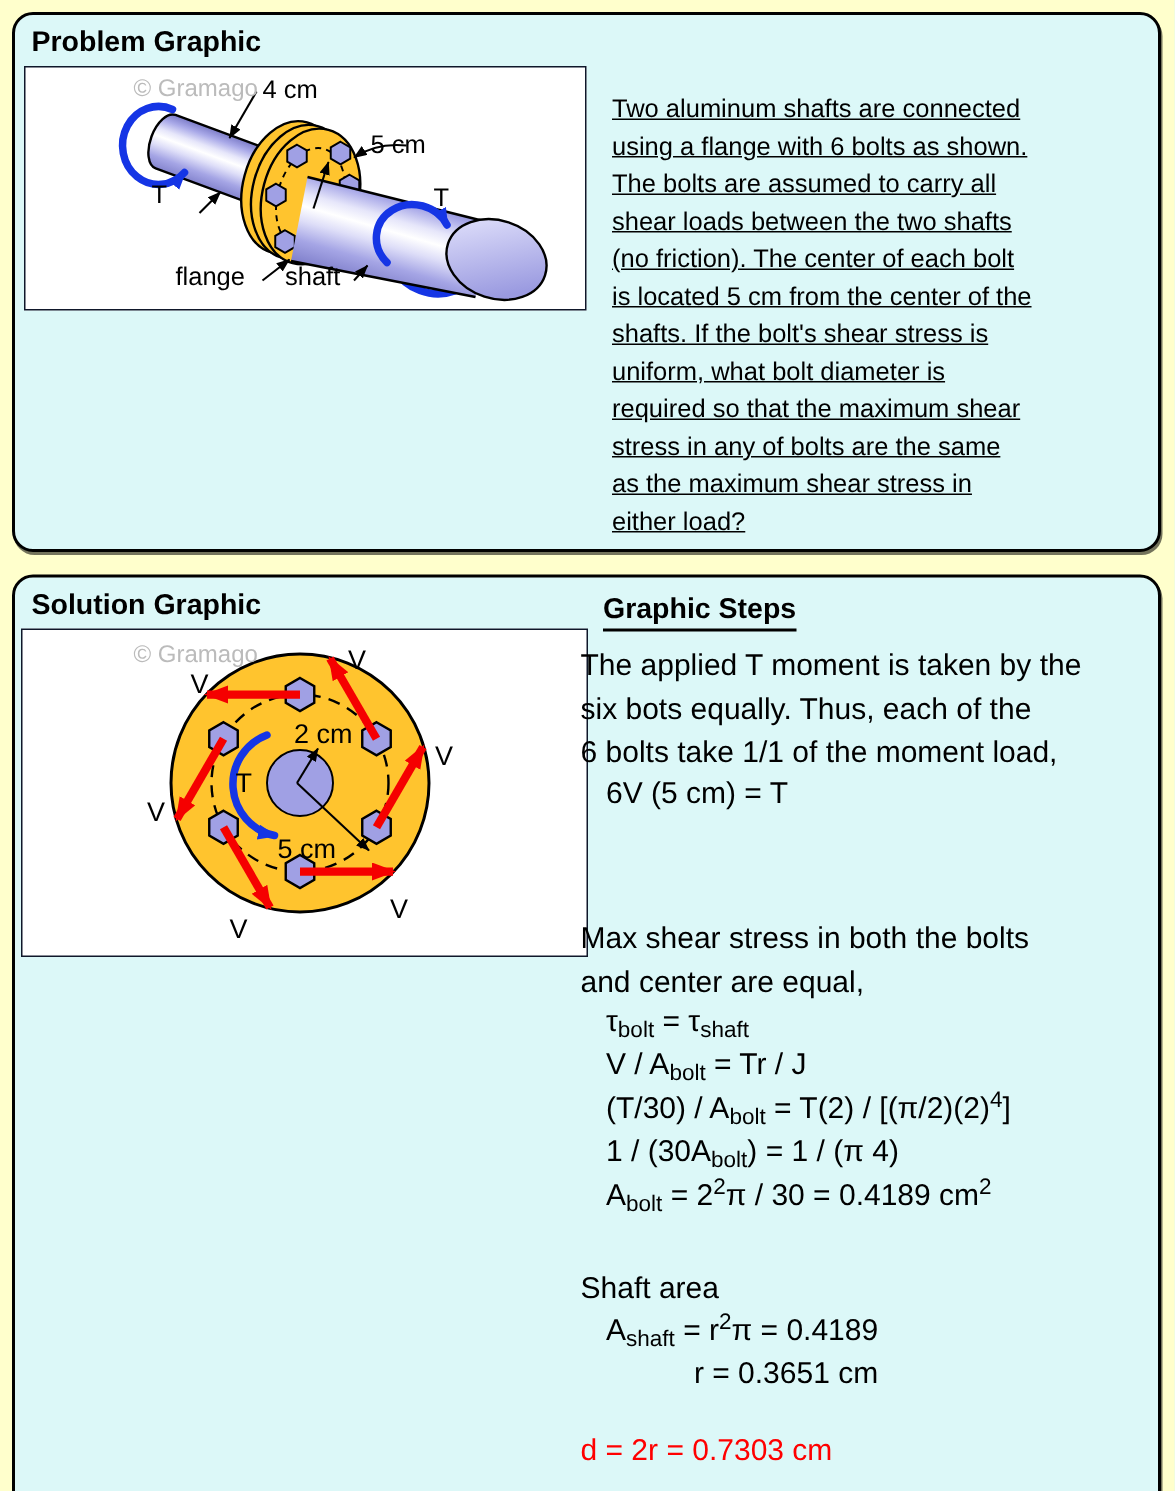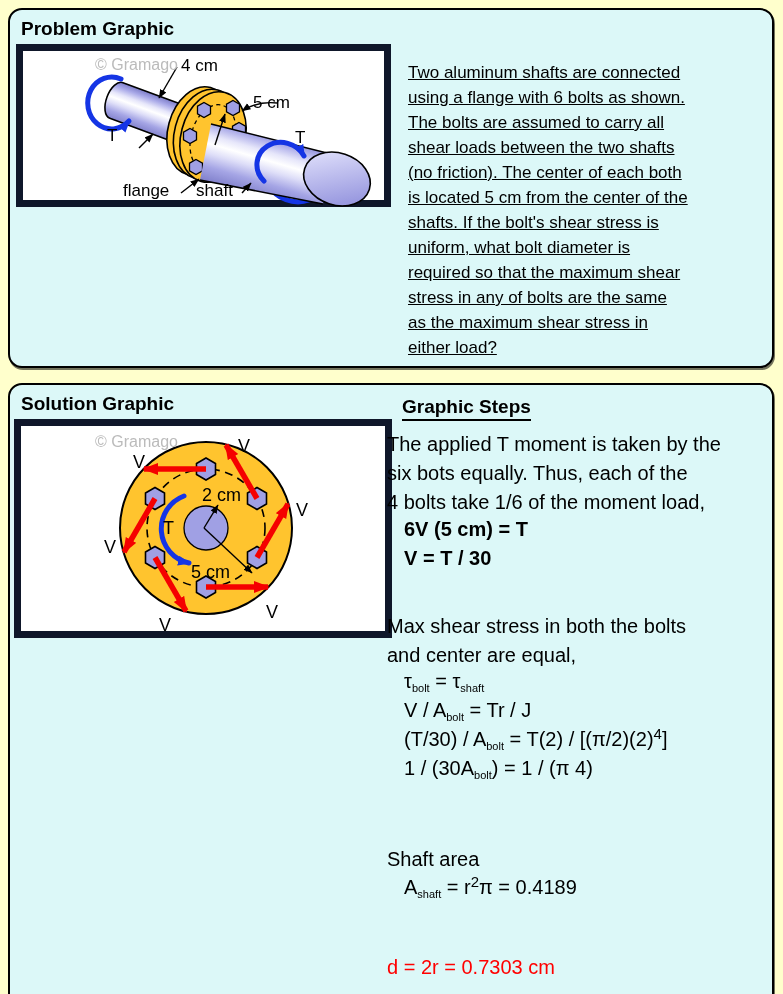--- a/index.html
+++ b/index.html
@@ -9,33 +9,33 @@
   *{box-sizing:border-box;margin:0;padding:0;}
   body{background:var(--page_bg);font-family:"Liberation Sans",sans-serif;color:#000;}
   .page{position:relative;width:783px;height:994px;overflow:hidden;background:var(--page_bg);}
   .panel{position:absolute;left:8px;width:766px;background:var(--panel_bg);
          border:2px solid #000;border-radius:14px;box-shadow:1px 2px 0 rgba(0,0,0,.55);overflow:hidden;}
   .panel-top{top:8px;height:360px;}
   .panel-bottom{top:383px;height:669px;}
   .gtitle{position:absolute;left:11px;top:8px;font-size:19px;font-weight:bold;white-space:nowrap;}
   .col-head{position:absolute;left:392px;top:11px;font-size:19px;font-weight:bold;
             border-bottom:2px solid #000;padding-bottom:1px;white-space:nowrap;}
-  .gbox{position:absolute;background:#fff;border:7px solid #0f172a;}
+  .gbox{position:absolute;background:#fff;border:1px solid #0f172a;}
   .gbox-problem{left:6px;top:34px;width:375px;height:163px;}
   .gbox-solution{left:4px;top:34px;width:378px;height:219px;}
   .stmt{position:absolute;left:398px;top:50px;font-size:17px;line-height:25px;text-decoration:underline;}
   .stmt div{white-space:nowrap;}
   .steps{position:absolute;left:372px;top:0;width:374px;height:100%;font-size:20px;}
   .blk{position:absolute;line-height:29px;}
   .blk div{white-space:nowrap;}
-  .b-para1{left:5px;top:45px;} .b-eq1{left:22px;top:130px;font-weight:bold;}
+  .b-para1{left:5px;top:45px;} .b-eq1{left:22px;top:130px;}
   .b-para2{left:5px;top:227px;} .b-eq2{left:22px;top:282px;}
   .b-para3{left:5px;top:460px;} .b-eq3{left:22px;top:488px;text-align:right;}
   .b-answer{left:5px;top:568px;color:var(--answer_red);}
-  .blk sub{font-size:11px;line-height:0;vertical-align:-4px;}
+  .blk sub{font-size:15px;line-height:0;vertical-align:-4px;}
   .blk sup{font-size:15px;line-height:0;vertical-align:7px;}
   svg{display:block;}
   svg text{font-family:"Liberation Sans",sans-serif;fill:#000;}
   .wm{fill:var(--watermark_gray);font-size:16px;}
   .lbl17{font-size:17px;} .lbl18{font-size:18px;}
   .flange{fill:var(--flange_gold);stroke:#000;}
   .boltfill{fill:var(--bolt_purple);stroke:#000;}
   .thinln{stroke:#000;fill:none;}
   .shear{stroke:var(--shear_red);stroke-width:5.5;fill:none;}
   .bluearc{stroke:var(--torque_blue);stroke-width:5;fill:none;stroke-linecap:round;}
@@ -142,21 +142,21 @@
         <text class="lbl17" x="100" y="145">flange</text>
         <text class="lbl17" x="173" y="145">shaft</text>
       </svg>
     </div>
 
     <div class="stmt">
       <div>Two aluminum shafts are connected</div>
       <div>using a flange with 6 bolts as shown.</div>
       <div>The bolts are assumed to carry all</div>
       <div>shear loads between the two shafts</div>
-      <div>(no friction). The center of each both</div>
+      <div>(no friction). The center of each bolt</div>
       <div>is located 5 cm from the center of the</div>
       <div>shafts. If the bolt's shear stress is</div>
       <div>uniform, what bolt diameter is</div>
       <div>required so that the maximum shear</div>
       <div>stress in any of bolts are the same</div>
       <div>as the maximum shear stress in</div>
       <div>either load?</div>
     </div>
   </section>
 
@@ -230,39 +230,40 @@
         <text class="lbl18" text-anchor="middle" x="89" y="127">V</text>
       </svg>
     </div>
 
     <h2 class="col-head">Graphic Steps</h2>
 
     <div class="steps">
       <div class="blk b-para1">
         <div>The applied T moment is taken by the</div>
         <div>six bots equally. Thus, each of the</div>
-        <div>4 bolts take 1/6 of the moment load,</div>
+        <div>6 bolts take 1/1 of the moment load,</div>
       </div>
       <div class="blk b-eq1">
         <div><span>6V (5 cm) = T</span></div>
-        <div><span>V = T / 30</span></div>
       </div>
       <div class="blk b-para2">
         <div>Max shear stress in both the bolts</div>
         <div>and center are equal,</div>
       </div>
       <div class="blk b-eq2">
         <div><span>τ</span><sub>bolt</sub><span> = </span><span>τ</span><sub>shaft</sub></div>
         <div><span>V / A</span><sub>bolt</sub><span> = Tr / J</span></div>
         <div><span>(T/30) / A</span><sub>bolt</sub><span> = T(2) / [(π/2)(2)</span><sup>4</sup><span>]</span></div>
         <div><span>1 / (30A</span><sub>bolt</sub><span>) = 1 / (π 4)</span></div>
+        <div><span>A</span><sub>bolt</sub><span> = 2</span><sup>2</sup><span>π / 30 = 0.4189 cm</span><sup>2</sup></div>
       </div>
       <div class="blk b-para3">
         <div>Shaft area</div>
       </div>
       <div class="blk b-eq3">
         <div><span>A</span><sub>shaft</sub><span> = r</span><sup>2</sup><span>π = 0.4189</span></div>
+        <div><span>r = 0.3651 cm</span></div>
       </div>
       <div class="blk b-answer">d = 2r = 0.7303 cm</div>
     </div>
   </section>
 
 </div>
 
 </body></html>

